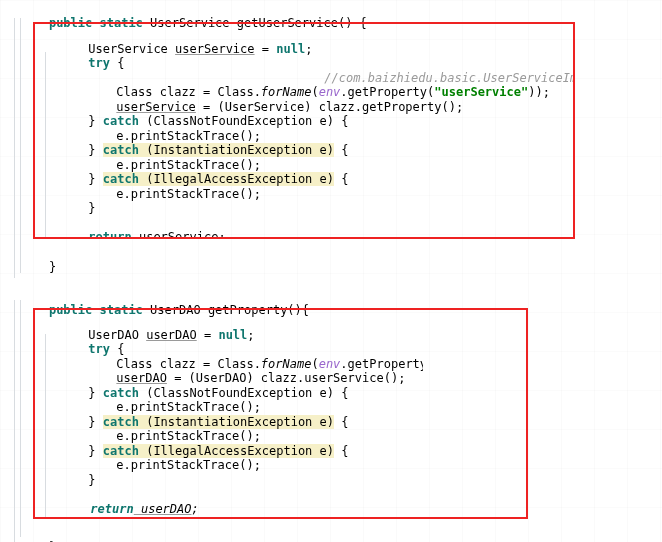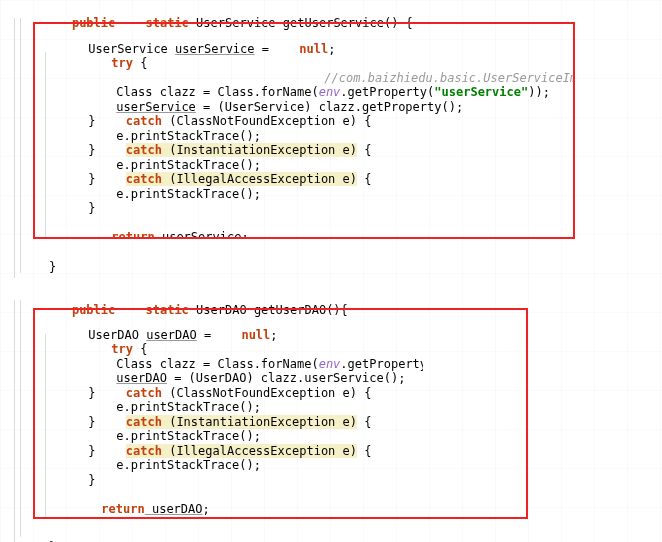--- a/index.html
+++ b/index.html
@@ -46,25 +46,25 @@
   
   .code-line {
     position: absolute;
     white-space: pre;
     font-size: 12px;
     line-height: 14.5px;
     color: #000000;
     letter-spacing: 0px;
   }
 
-  .kw       { color: #c2410c; font-weight: bold; margin-left: 23px; }
+  .kw       { color: #0f766e; font-weight: bold; }
   .str      { color: #008000; font-weight: bold; }
   .cmt      { color: #9a9a9a; font-style: italic; }
   .field    { color: #9966cc; font-style: italic; }
-  .method   { color: #000000; }
+  .method   { color: #000000; font-style: italic; }
   .var-uline{ text-decoration: underline; text-decoration-color: #9a9a9a; }
   .hl       { background: #f6f0c8; }
 
   
   .redbox {
     position: absolute;
     border: 2px solid #ee2222;
     box-sizing: border-box;
     background: transparent;
     pointer-events: none;
@@ -150,21 +150,21 @@
       <span class="kw">return</span><span class="var-uline"> userService</span><span>;</span>
     </div>
 
   </div>
 
   <div class="code-line" style="left:20px; top:245px;">
     <span>}</span>
   </div>
 
   <div class="code-line" style="left:20px; top:288px;">
-    <span class="kw">public</span><span> </span><span class="kw">static</span><span> </span><span>UserDAO</span><span> getUserDAO(){</span>
+    <span class="kw">public</span><span> </span><span class="kw">static</span><span> </span><span>UserDAO</span><span> getProperty(){</span>
   </div>
 
   <div class="redbox" style="left:33px; top:308px; width:495px; height:211px;"></div>
 
   <div class="clip" style="left:35px; top:310px; width:388px; height:207px;">
 
     <div class="code-line" style="left:10px; top:3px;">
       <span>UserDAO </span><span class="var-uline">userDAO</span><span> = </span><span class="kw">null</span><span>;</span>
     </div>
 
@@ -201,21 +201,21 @@
     </div>
 
     <div class="code-line" style="left:38px; top:133.5px;">
       <span>e.printStackTrace();</span>
     </div>
 
     <div class="code-line" style="left:10px; top:148px;">
       <span>}</span>
     </div>
 
-    <div class="code-line" style="left:0; top:177px;">
+    <div class="code-line" style="left:12px; top:177px;font-style:italic;">
       <span class="kw">return</span><span class="var-uline"> userDAO</span><span>;</span>
     </div>
 
   </div>
 
   <div class="code-line" style="left:20px; top:525px;">
     <span>}</span>
   </div>
 
 </div>

